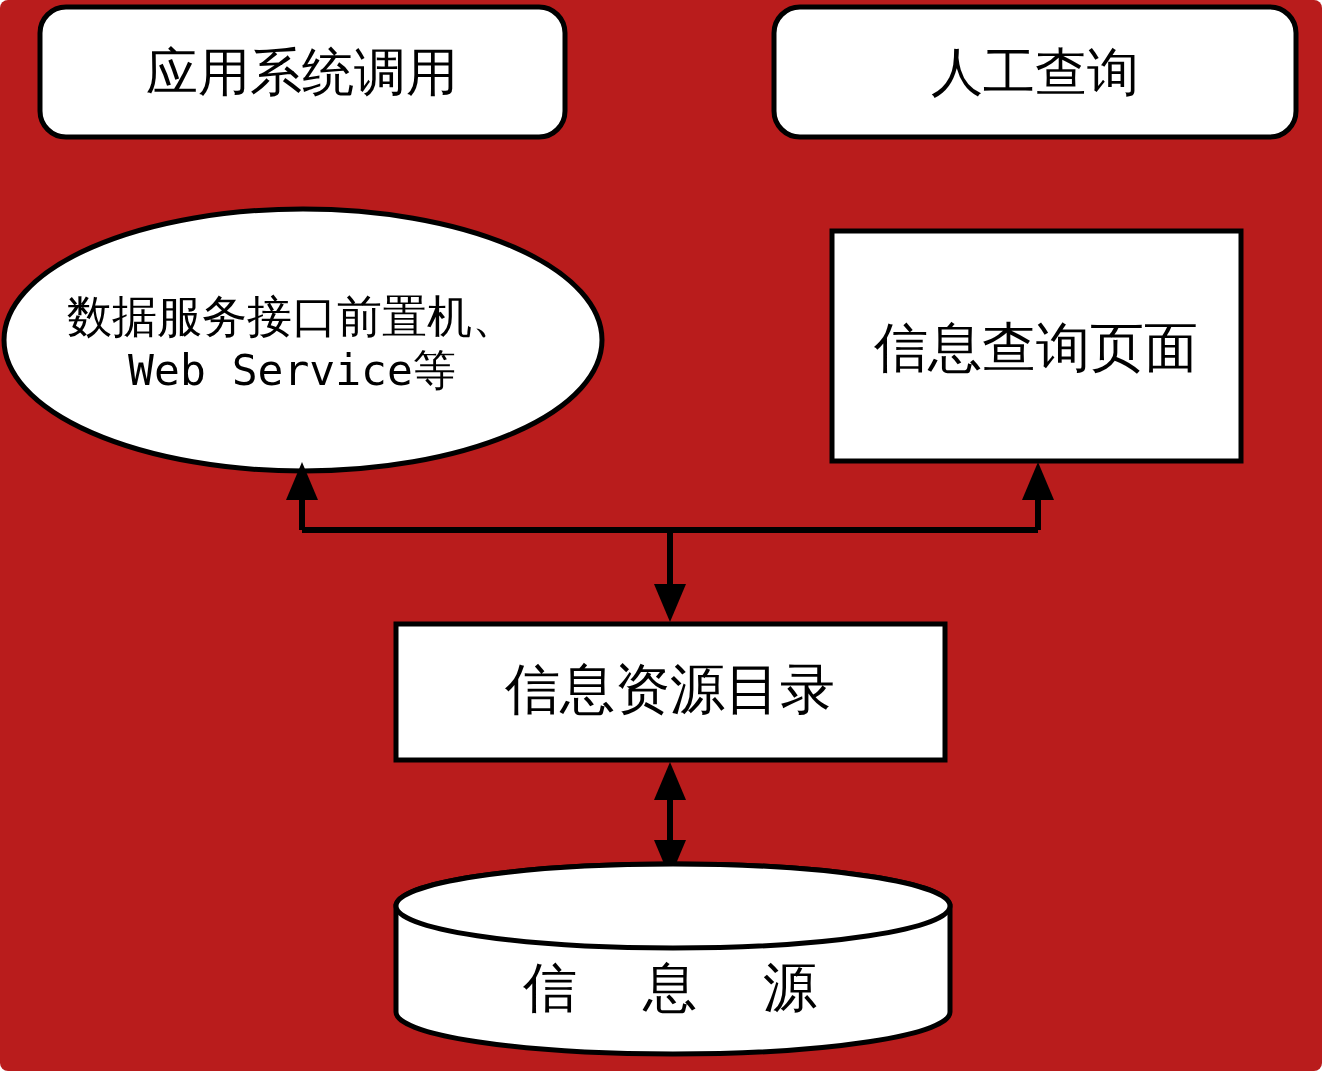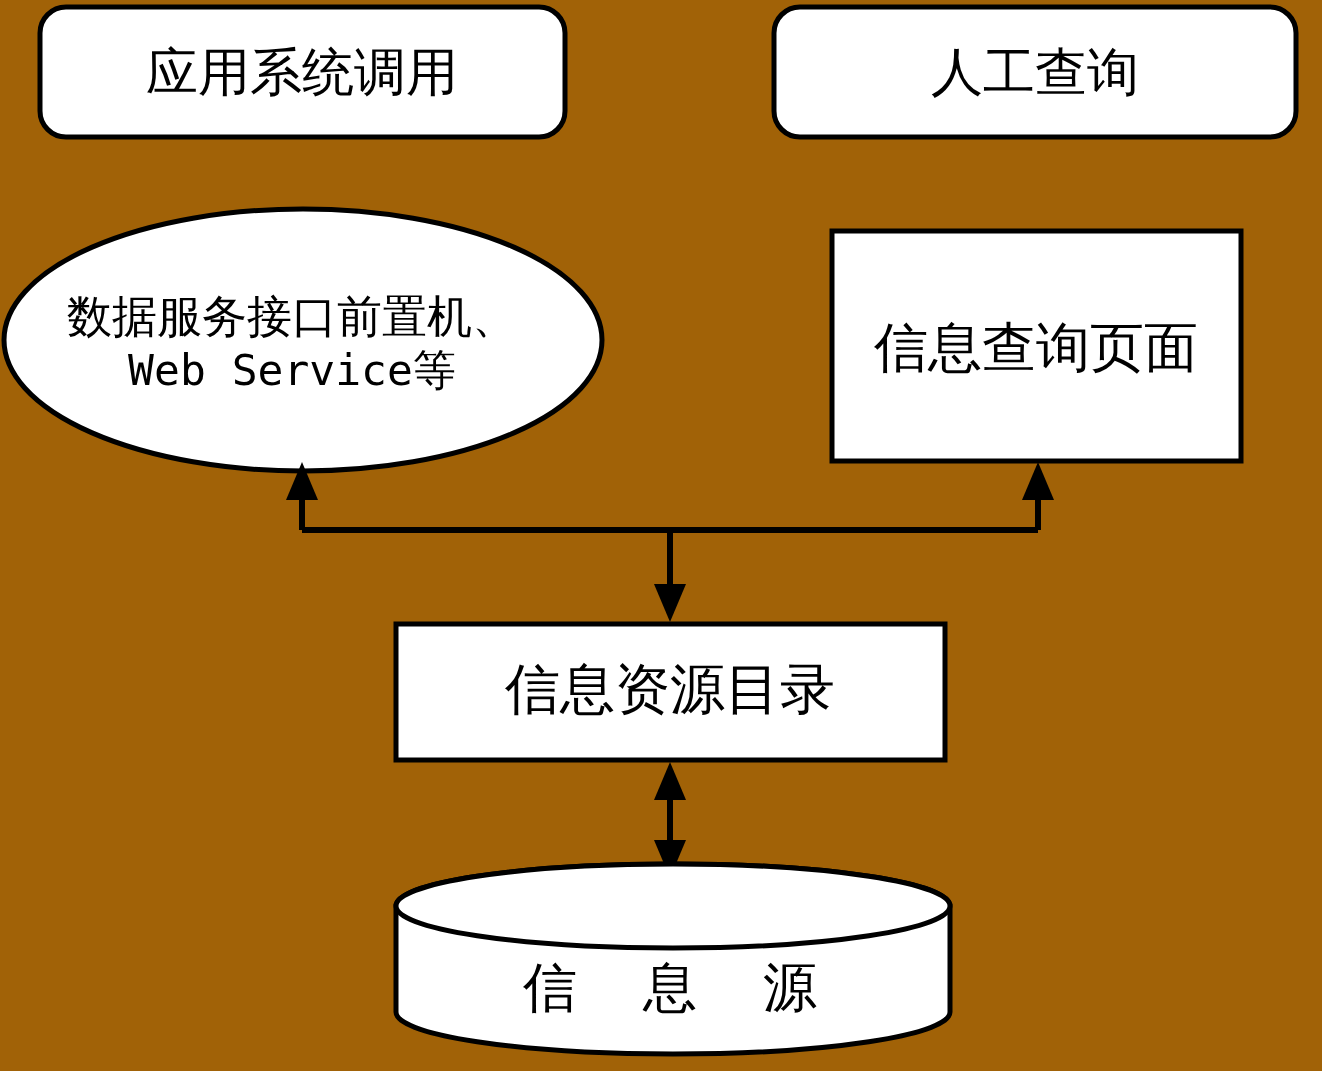--- a/index.html
+++ b/index.html
@@ -7,22 +7,23 @@
     padding: 0;
     background: #ffffff;
   }
   body {
     font-family: "Liberation Sans", sans-serif;
   }
   #diagram-root {
     position: relative;
     width: 1322px;
     height: 1071px;
-    background: #a16207;
+    background: #b91c1c;
     overflow: hidden;
+    border-radius: 8px;
   }
   svg.diagram-canvas {
     display: block;
     width: 1322px;
     height: 1071px;
   }
   .shape-stroke {
     fill: #ffffff;
     stroke: #000000;
     stroke-width: 5;

